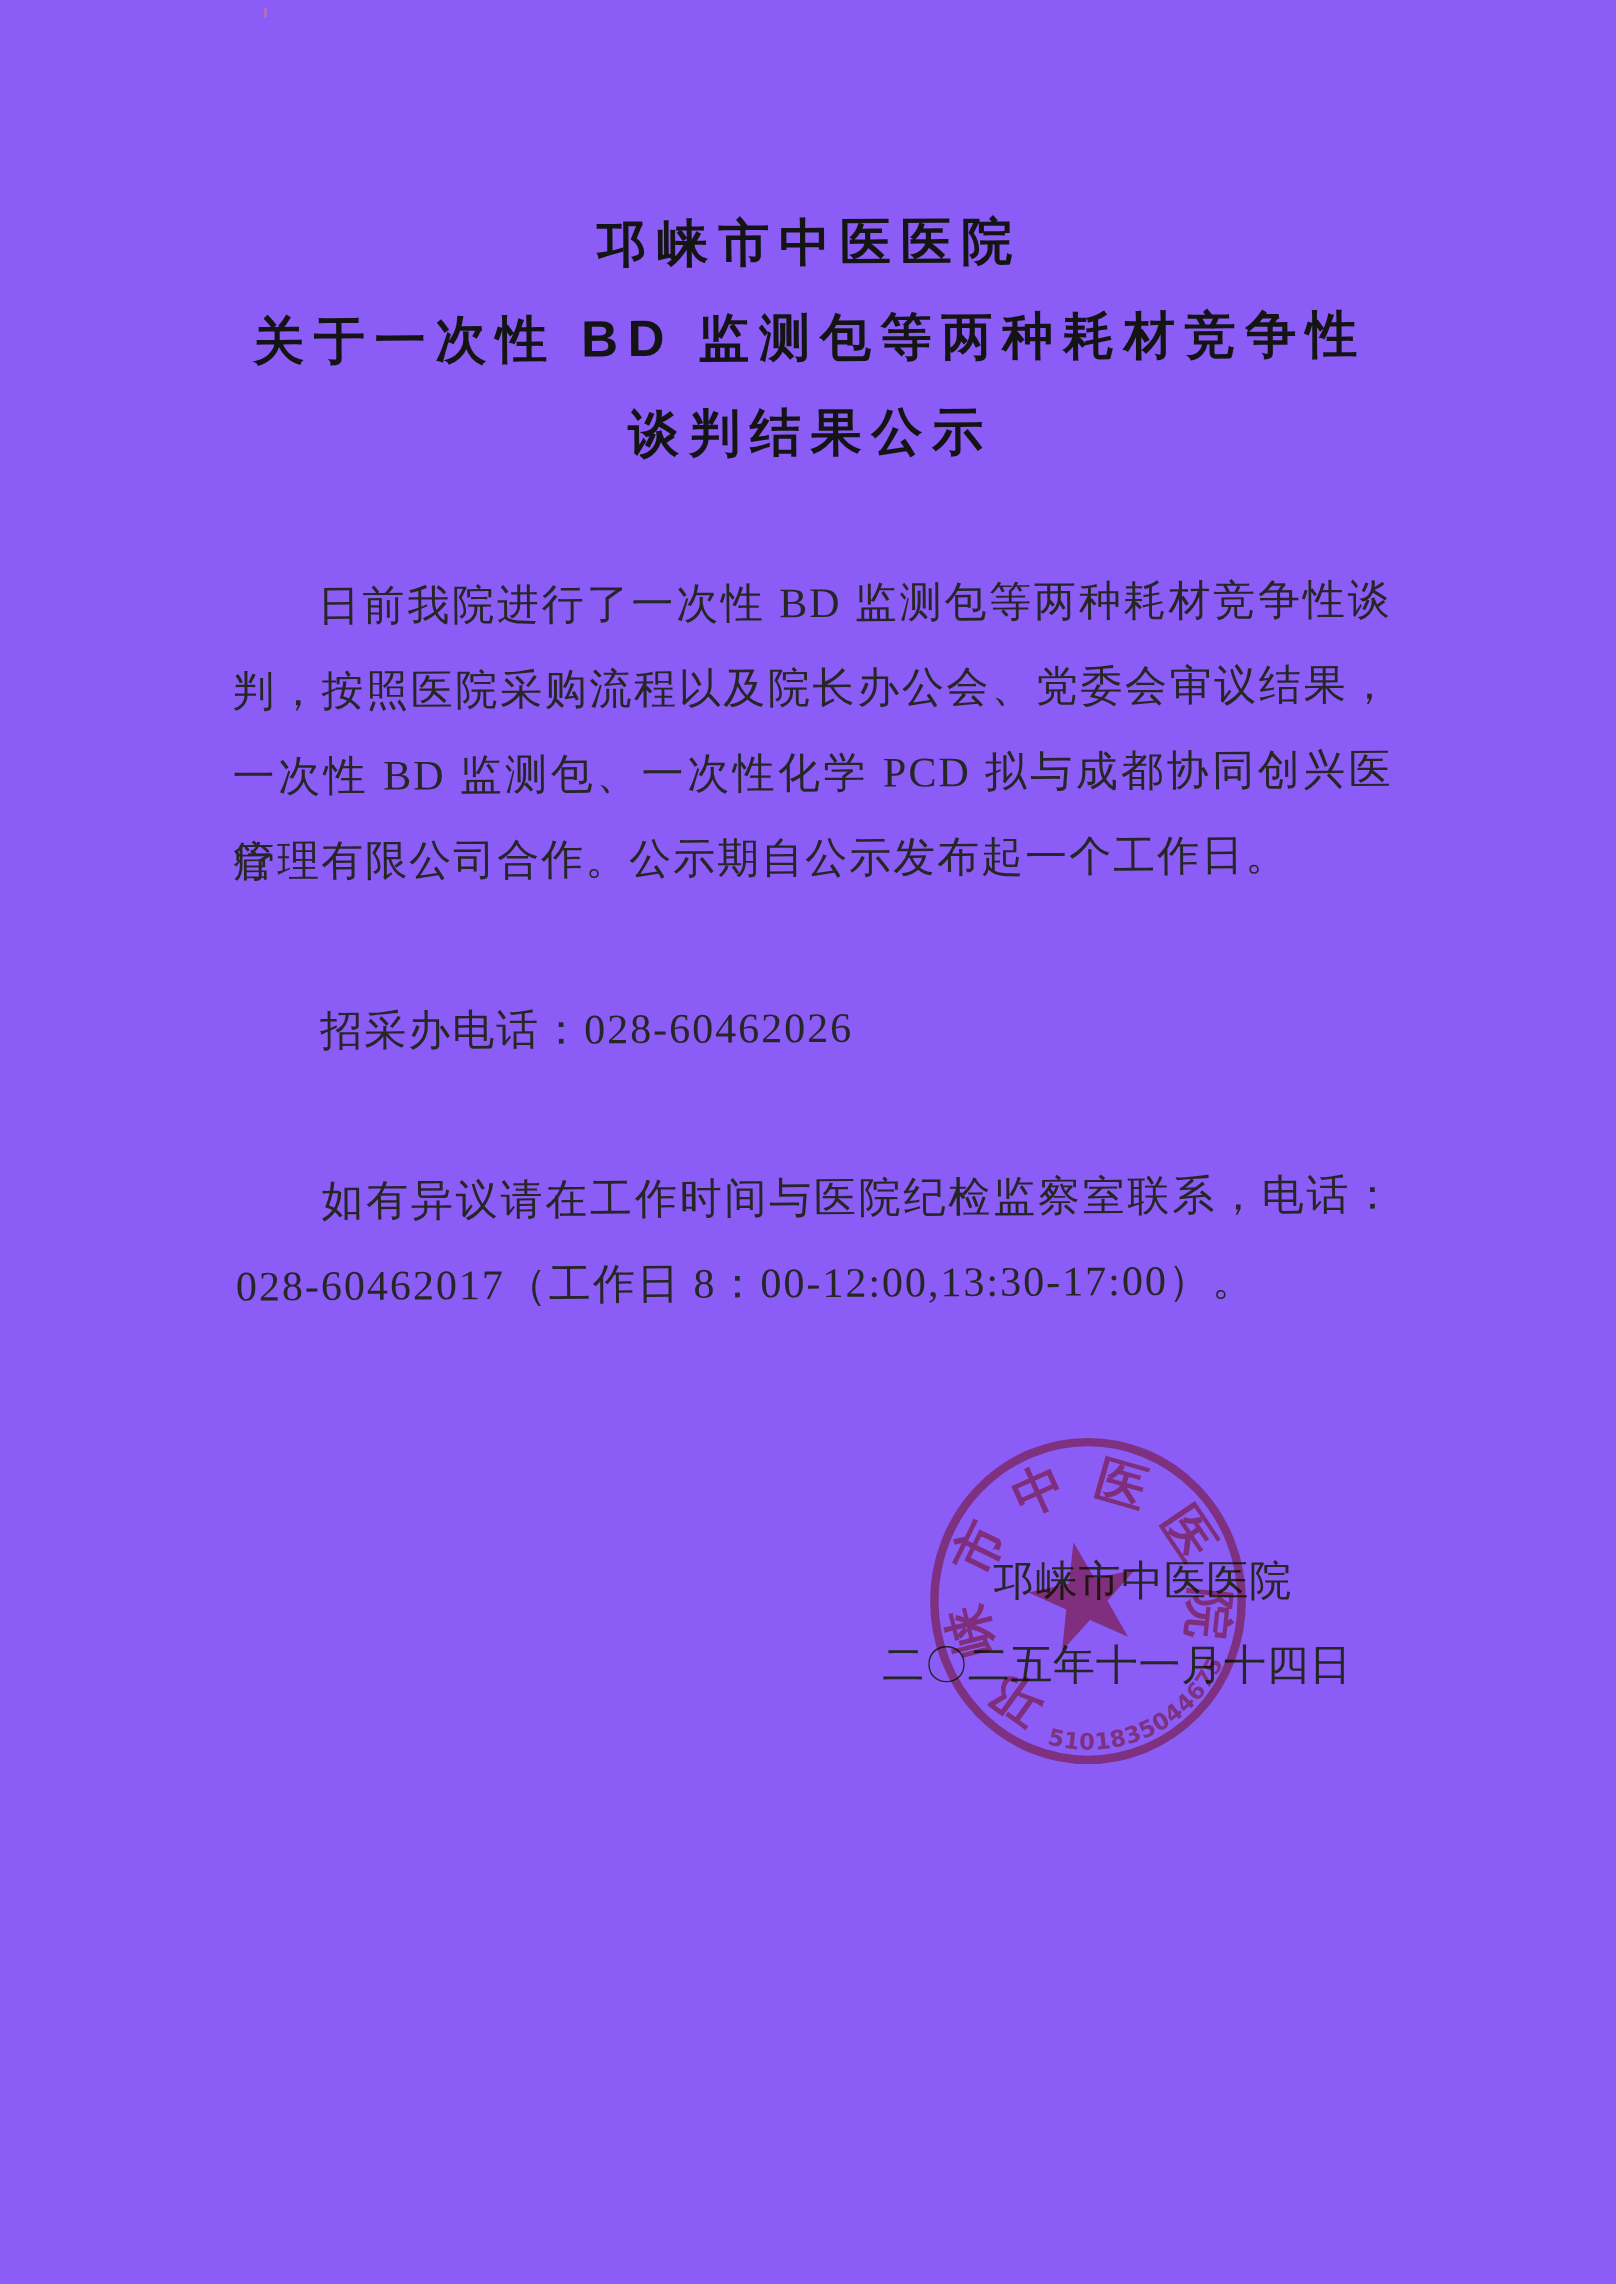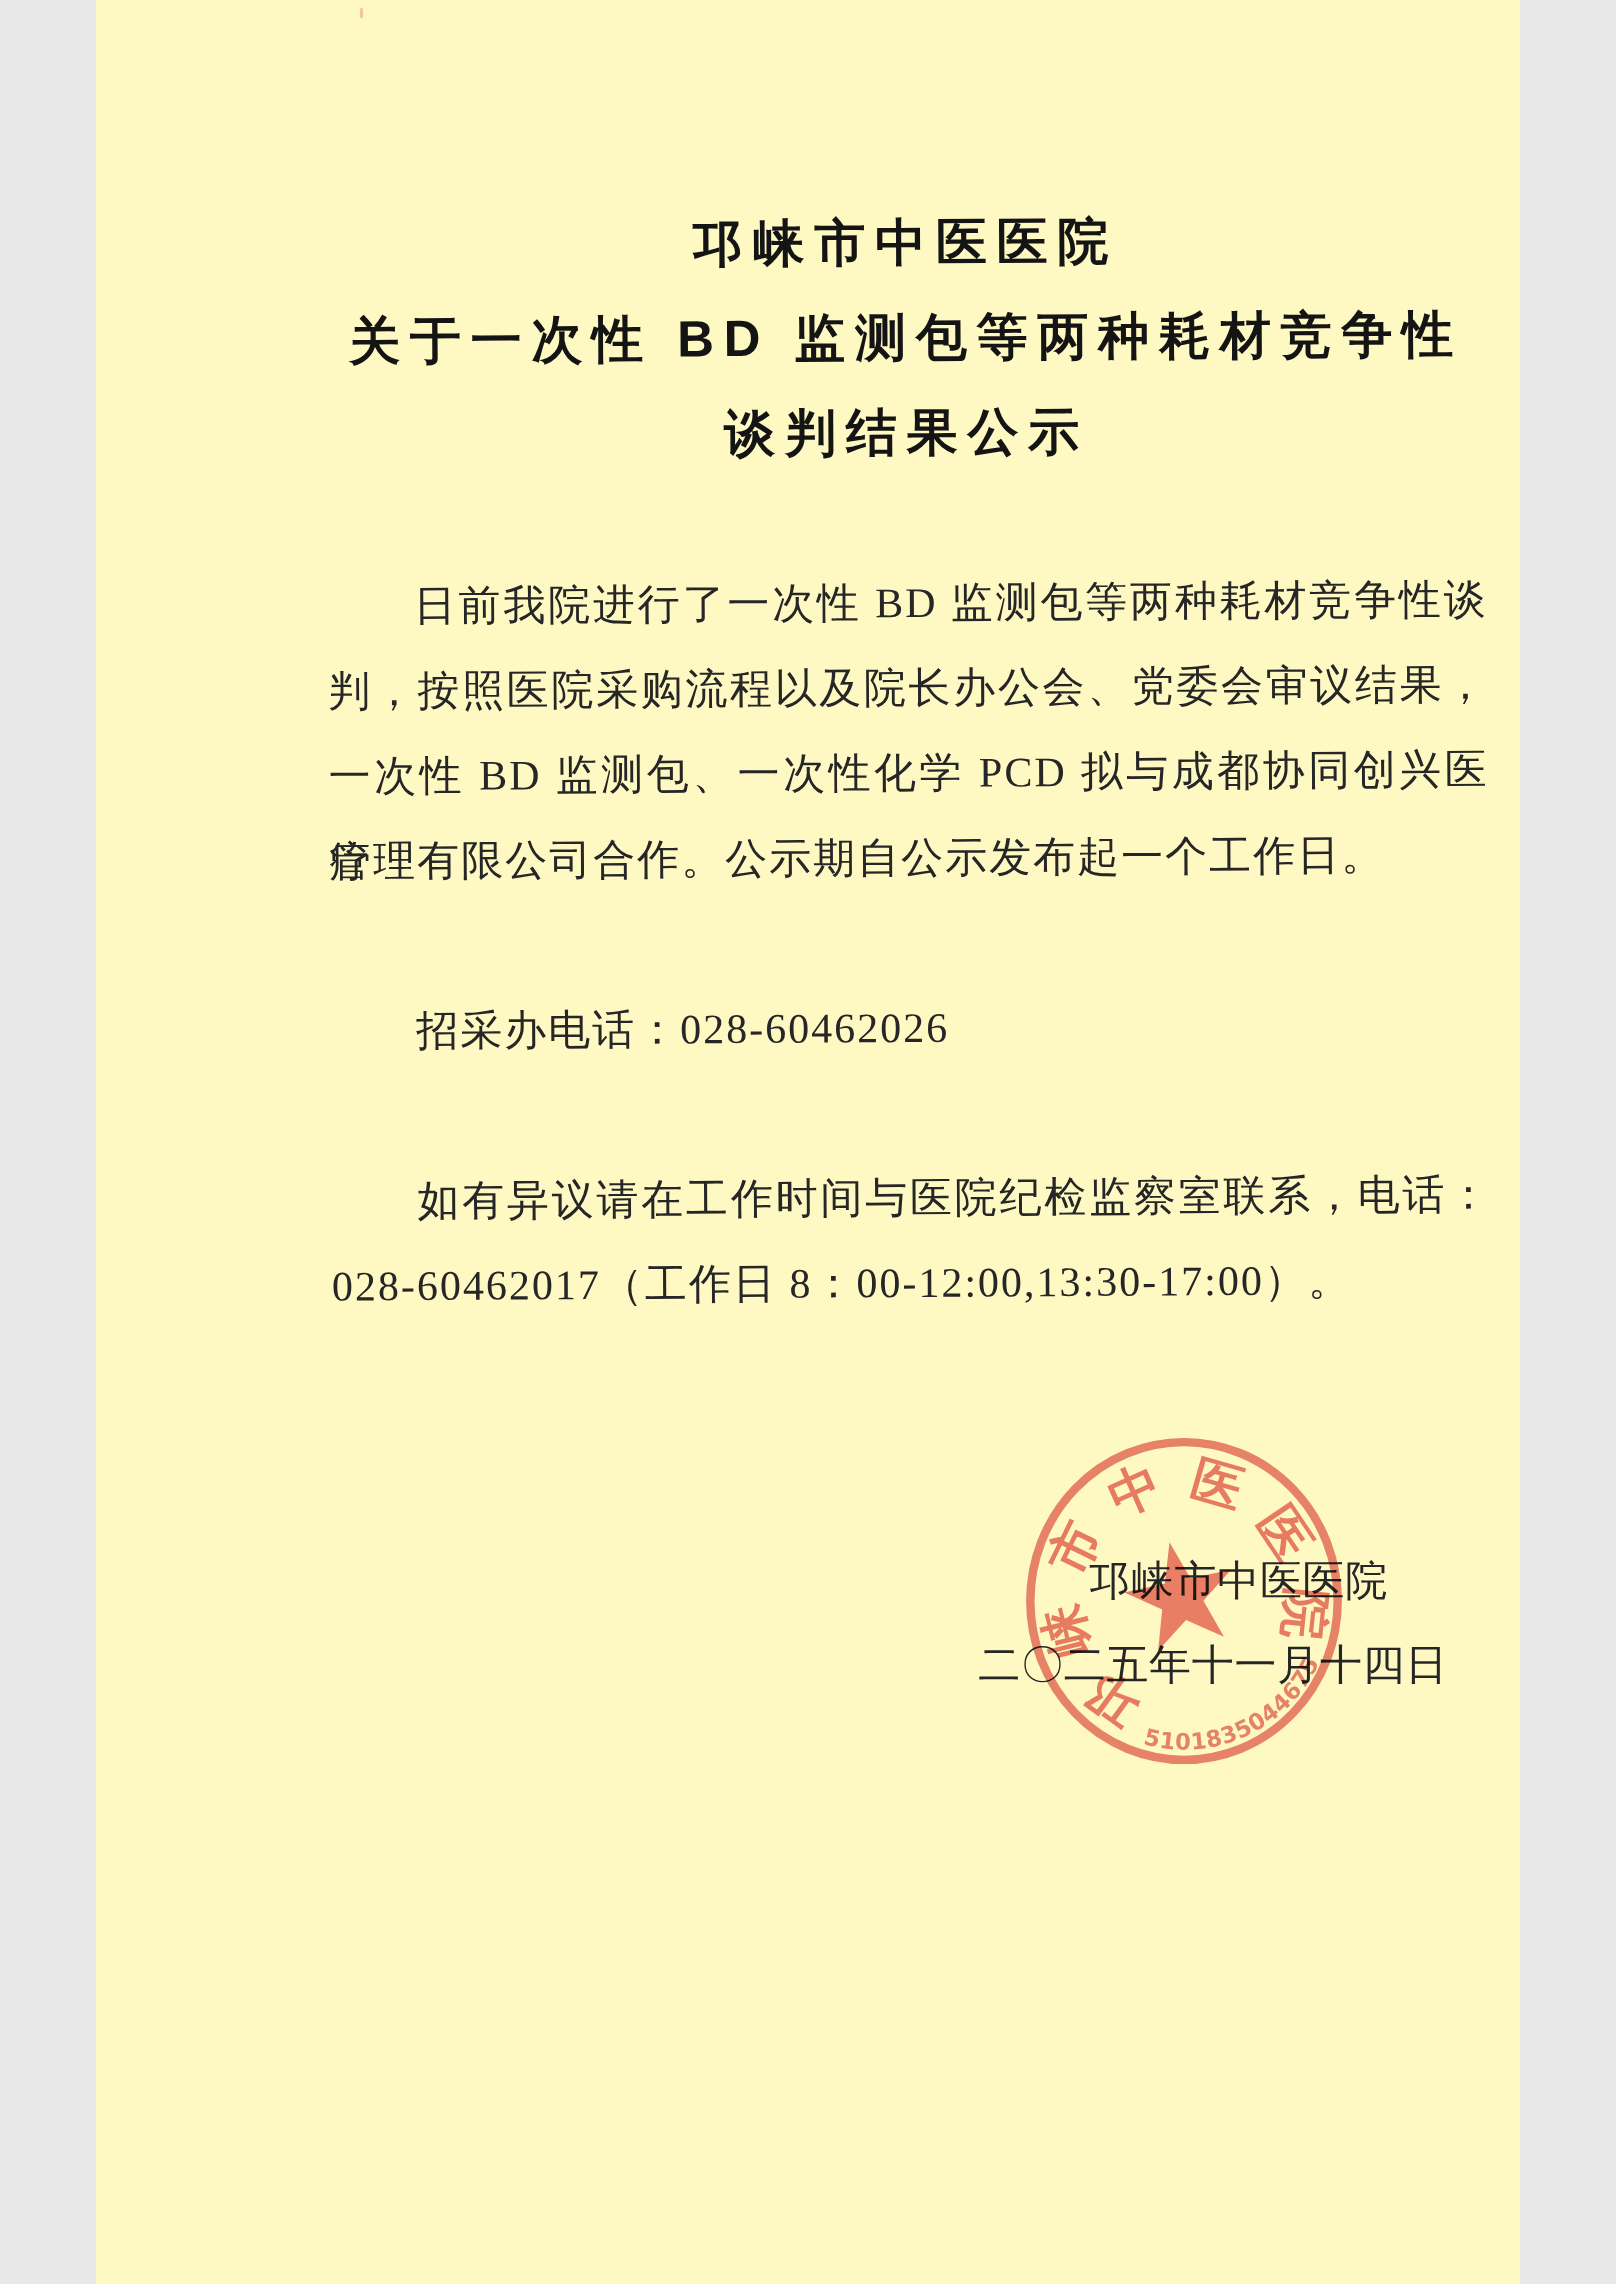--- a/index.html
+++ b/index.html
@@ -1,21 +1,21 @@
 <!DOCTYPE html>
 <html style="font-size:10.4px"><head>
 <meta charset="utf-8">
 <style>
   html, body { margin: 0; padding: 0; background: #e8e8e8; }
   .page {
     position: relative;
-    width: 1424px;
+    width: 1616px;
     height: 2284px;
     margin: 0 auto;
-    background: #fef9c3;
+    background: #8b5cf6;
     overflow: hidden;
     font-family: "Liberation Serif", "DejaVu Serif", serif;
     color: #2b2b2b;
   }
   .content {
     position: absolute;
     left: 228px;
     top: 0;
     width: 1160px;
     transform: rotate(-0.35deg);

